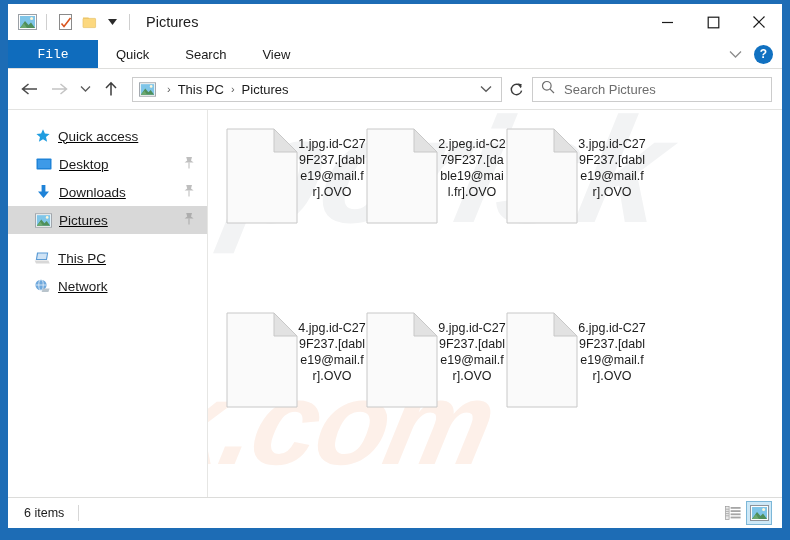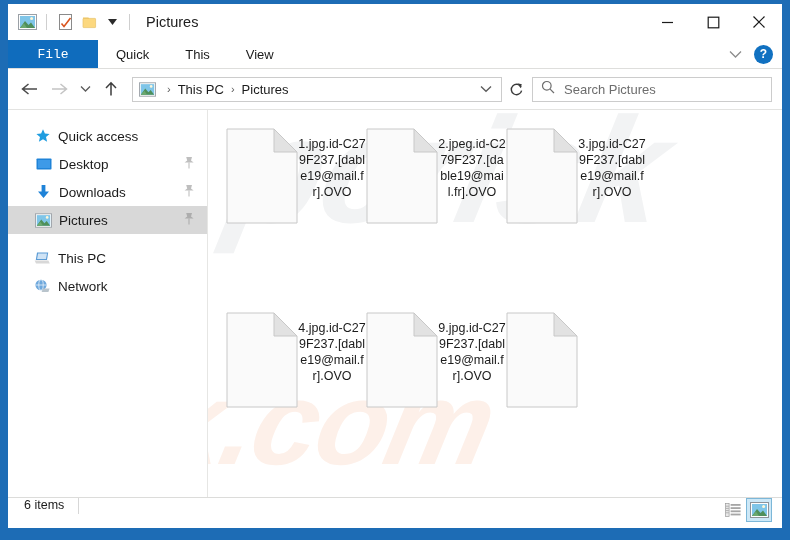--- a/index.html
+++ b/index.html
@@ -241,20 +241,21 @@
   }
   .navpane {
     width: 200px;
     flex: none;
     background: #ffffff;
     padding-top: 12px;
     border-right: 1px solid #e6e6e4;
     box-sizing: border-box;
     position: relative;
     z-index: 2;
+    text-decoration: underline;
   }
   .nav-item {
     height: 28px;
     display: flex;
     align-items: center;
     padding-left: 26px;
     padding-right: 8px;
     font-size: 13.5px;
     color: #1b1b1b;
     position: relative;
@@ -346,20 +347,21 @@
     transform: skewX(-12deg);
   }
 
   
   .statusbar {
     height: 30px;
     flex: none;
     border-top: 1px solid #dcdcda;
     background: #ffffff;
     display: flex;
+    align-items: center;
     padding: 0 10px 0 16px;
     position: relative;
   }
   .status-text {
     font-size: 12.5px;
     color: #1b1b1b;
   }
   .status-sep {
     width: 1px;
     height: 16px;
@@ -433,21 +435,21 @@
         <svg width="14" height="14" viewBox="0 0 14 14">
             <path d="M1.5 1.5 L12.5 12.5 M12.5 1.5 L1.5 12.5" stroke="#1b1b1b" stroke-width="1.2"></path>
           </svg>
       </div>
     </div>
   </div>
 
   <div class="ribbon">
     <div class="tab file">File</div>
     <div class="tab">Quick</div>
-    <div class="tab">This</div>
+    <div class="tab">Search</div>
     <div class="tab">View</div>
     <div class="ribbon-right">
       <div class="chev-down">
         <svg width="13" height="9" viewBox="0 0 13 9">
             <path d="M1 1.5 L6.5 7 L12 1.5" fill="none" stroke="#8c8c8c" stroke-width="1.3"></path>
           </svg>
       </div>
       <div class="help-btn">?</div>
     </div>
   </div>
@@ -661,20 +663,21 @@
           <div class="file-label">9.jpg.id-C279F237.[dable19@mail.fr].OVO</div>
         </div>
 
         <div class="file-cell">
           <span class="doc-icon">
             <svg width="72" height="96" viewBox="0 0 72 96">
               <path d="M1 1 H48 L71 24 V95 H1 Z" fill="#fafafa" stroke="#c8c8c8" stroke-width="1"></path>
               <path d="M48 1 L71 24 H48 Z" fill="#e2e2e2" stroke="#c8c8c8" stroke-width="1"></path>
             </svg>
           </span>
+          <div class="file-label">6.jpg.id-C279F237.[dable19@mail.fr].OVO</div>
         </div>
 
       </div>
     </div>
   </div>
 
   <div class="statusbar">
     <span class="status-text">6 items</span>
     <span class="status-sep"></span>
     <span class="status-spacer"></span>

